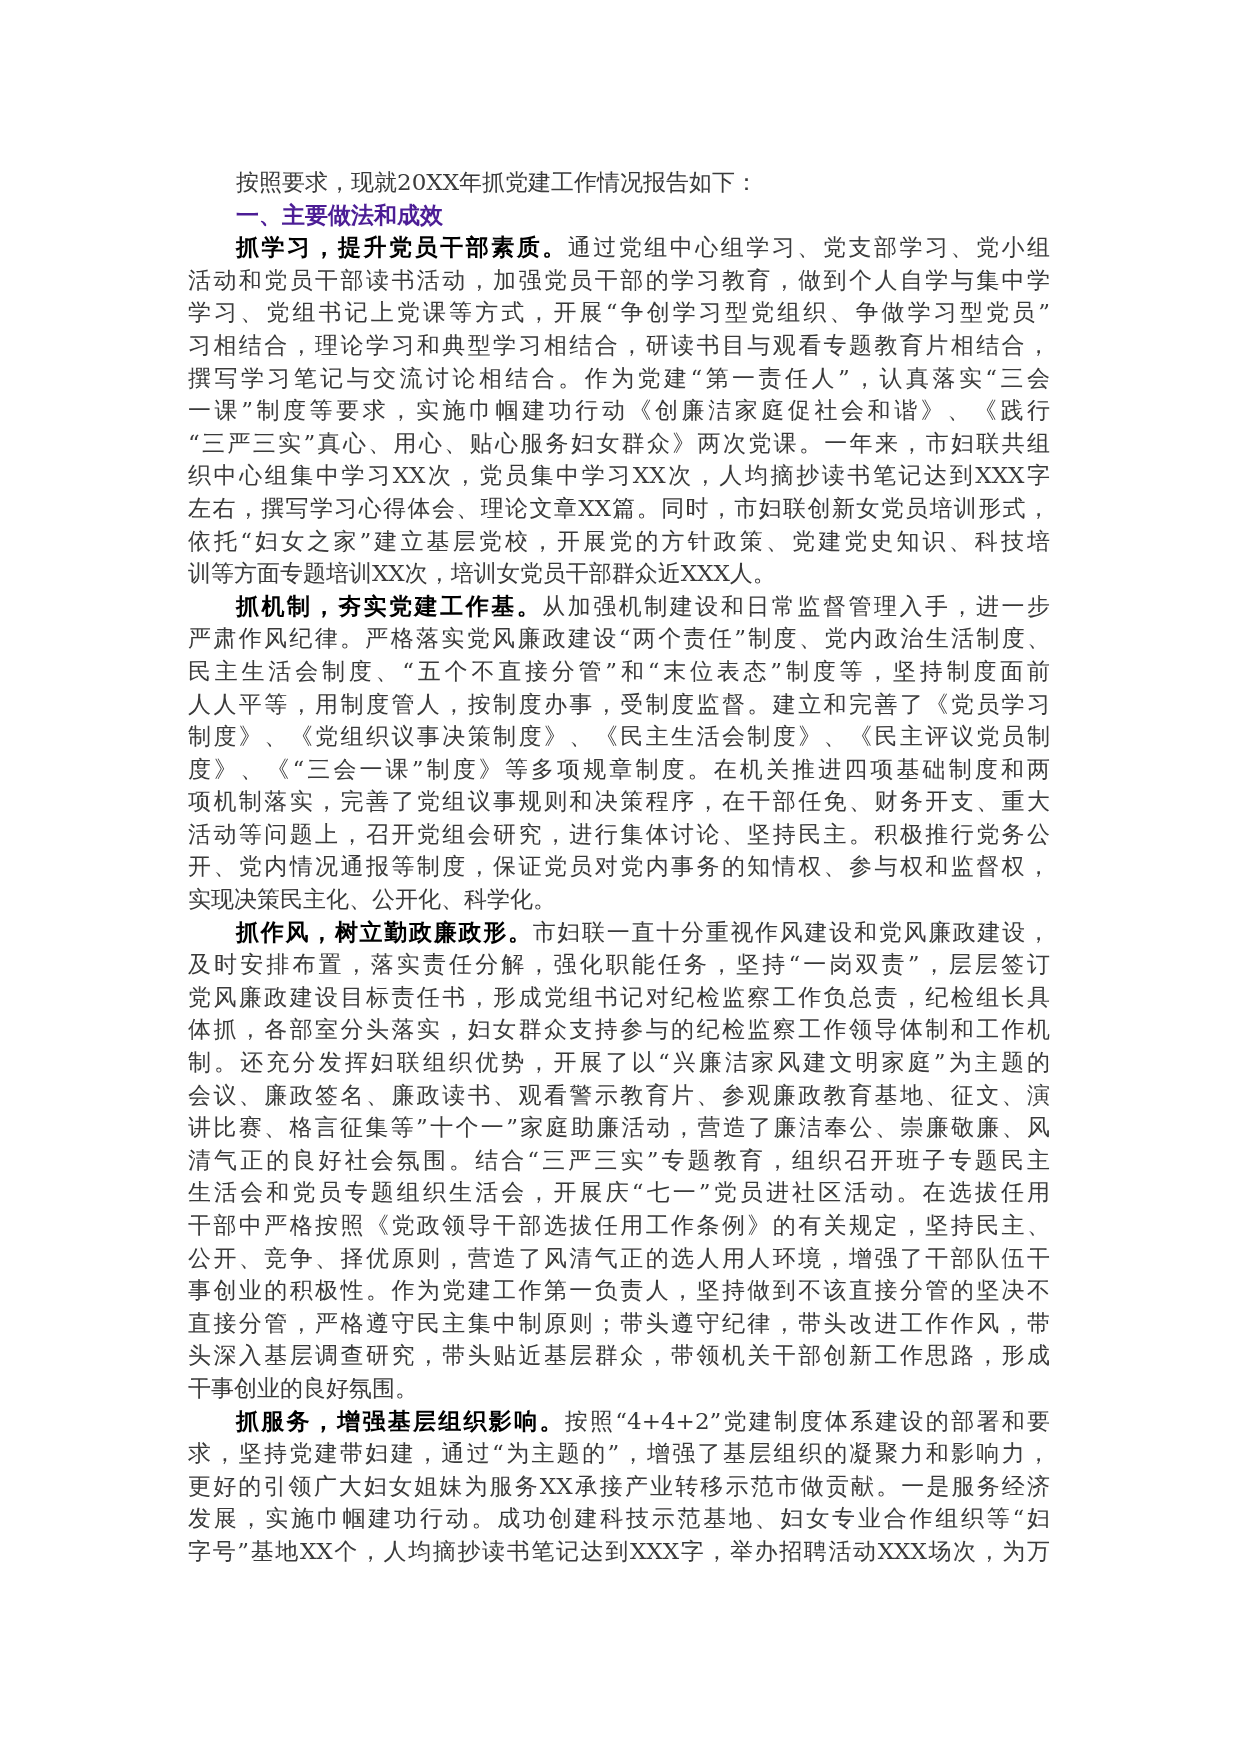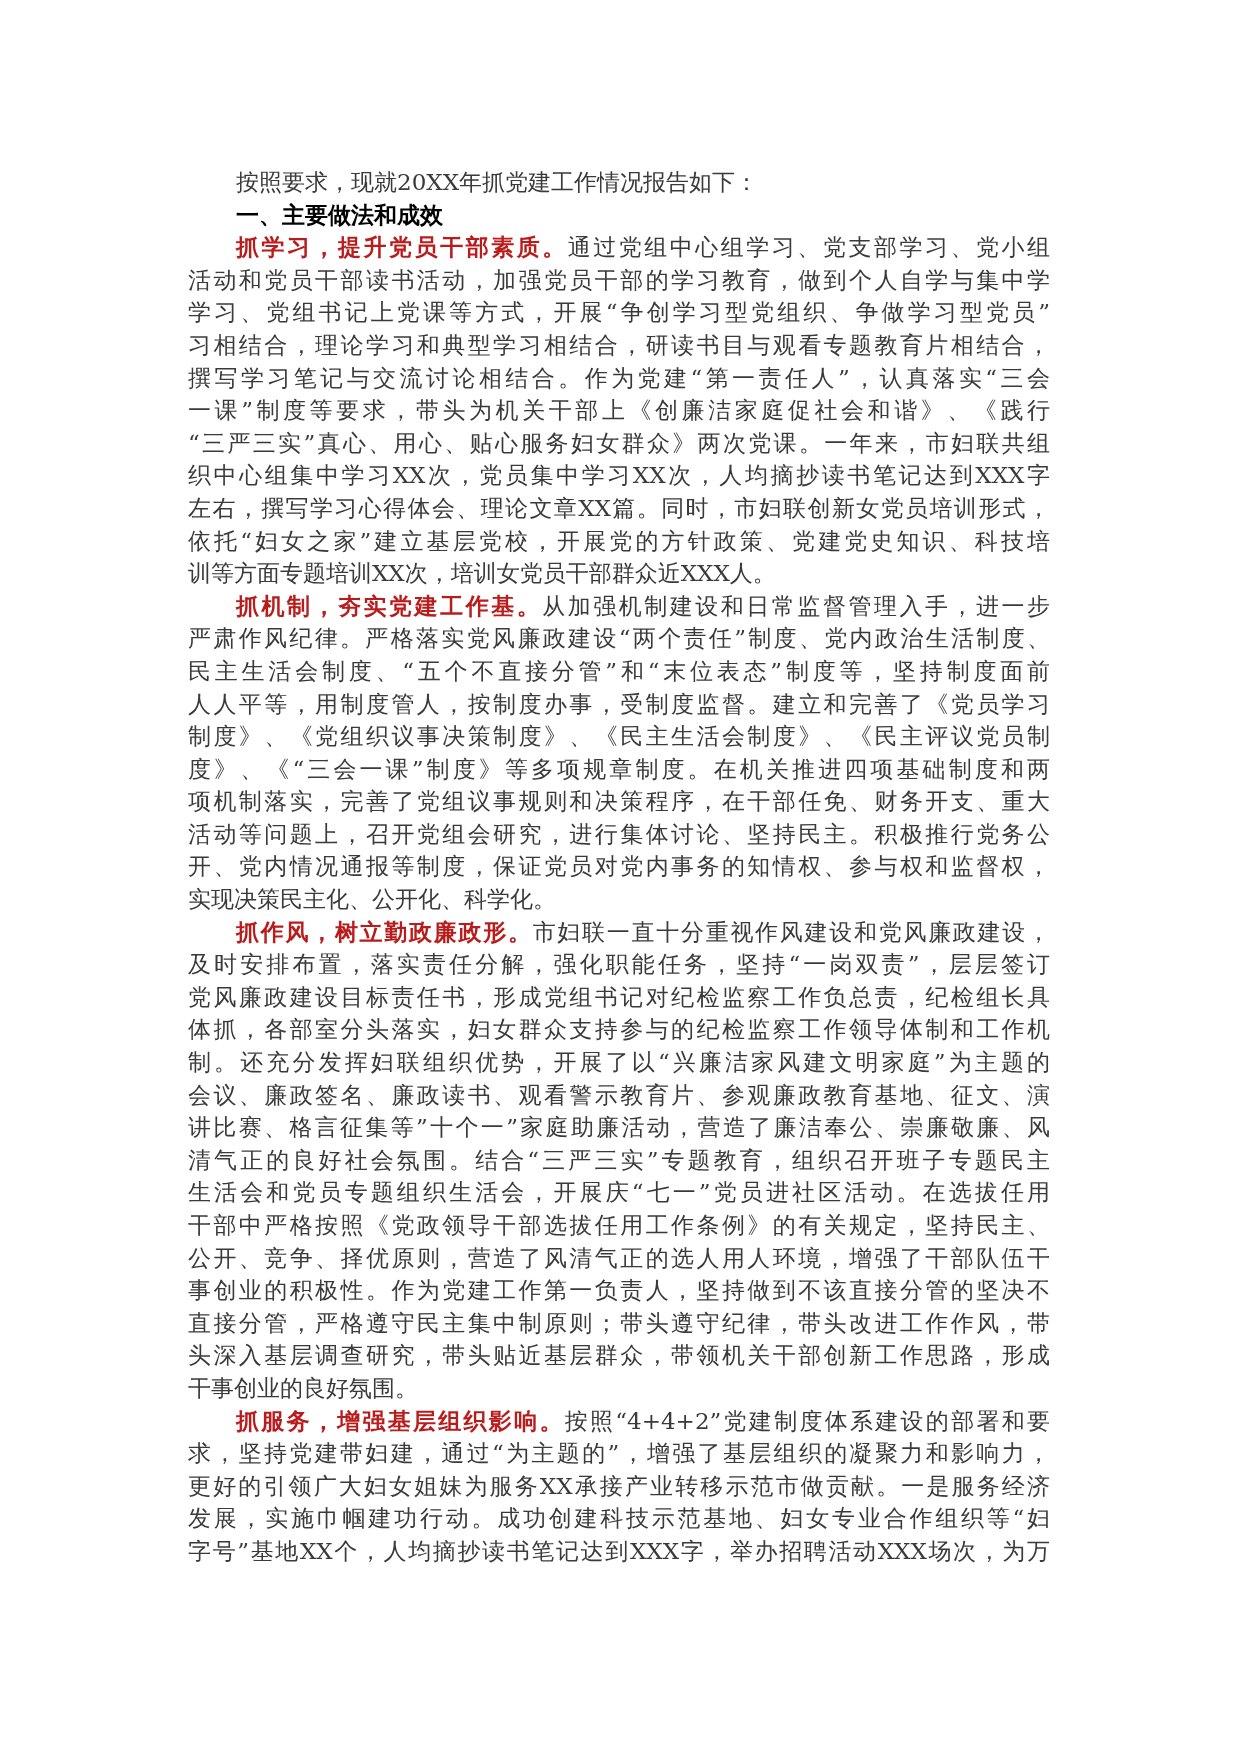--- a/index.html
+++ b/index.html
@@ -17,39 +17,39 @@
   .line {
     height: 32.6px;
     line-height: 32.6px;
     white-space: nowrap;
     text-align: justify;
     text-align-last: justify;
     overflow: visible;
   }
   .line.last { text-align-last: left; }
   .line.indent { padding-left: 48px; }
-  .bold { font-weight: bold; color: #b91c1c; }
-  .heading { font-weight: bold; color: #000000; }
+  .bold { font-weight: bold; color: #000000; }
+  .heading { font-weight: bold; color: #4c1d95; }
 </style>
 </head>
 <body>
 
 <div class="page">
   <div class="text-block">
 
     <div class="line indent last">按照要求，现就20XX年抓党建工作情况报告如下：</div>
     <div class="line indent last heading">一、主要做法和成效</div>
 
     <div>
       <div class="line indent"><span class="bold">抓学习，提升党员干部素质。</span><span>通过党组中心组学习、党支部学习、党小组</span></div>
       <div class="line">活动和党员干部读书活动，加强党员干部的学习教育，做到个人自学与集中学</div>
       <div class="line">学习、党组书记上党课等方式，开展“争创学习型党组织、争做学习型党员”</div>
       <div class="line">习相结合，理论学习和典型学习相结合，研读书目与观看专题教育片相结合，</div>
       <div class="line">撰写学习笔记与交流讨论相结合。作为党建“第一责任人”，认真落实“三会</div>
-      <div class="line">一课”制度等要求，带头为机关干部上《创廉洁家庭促社会和谐》、《践行</div>
+      <div class="line">一课”制度等要求，实施巾帼建功行动《创廉洁家庭促社会和谐》、《践行</div>
       <div class="line">“三严三实”真心、用心、贴心服务妇女群众》两次党课。一年来，市妇联共组</div>
       <div class="line">织中心组集中学习XX次，党员集中学习XX次，人均摘抄读书笔记达到XXX字</div>
       <div class="line">左右，撰写学习心得体会、理论文章XX篇。同时，市妇联创新女党员培训形式，</div>
       <div class="line">依托“妇女之家”建立基层党校，开展党的方针政策、党建党史知识、科技培</div>
       <div class="line last">训等方面专题培训XX次，培训女党员干部群众近XXX人。</div>
     </div>
 
     <div>
       <div class="line indent"><span class="bold">抓机制，夯实党建工作基。</span><span>从加强机制建设和日常监督管理入手，进一步</span></div>
       <div class="line">严肃作风纪律。严格落实党风廉政建设“两个责任”制度、党内政治生活制度、</div>

